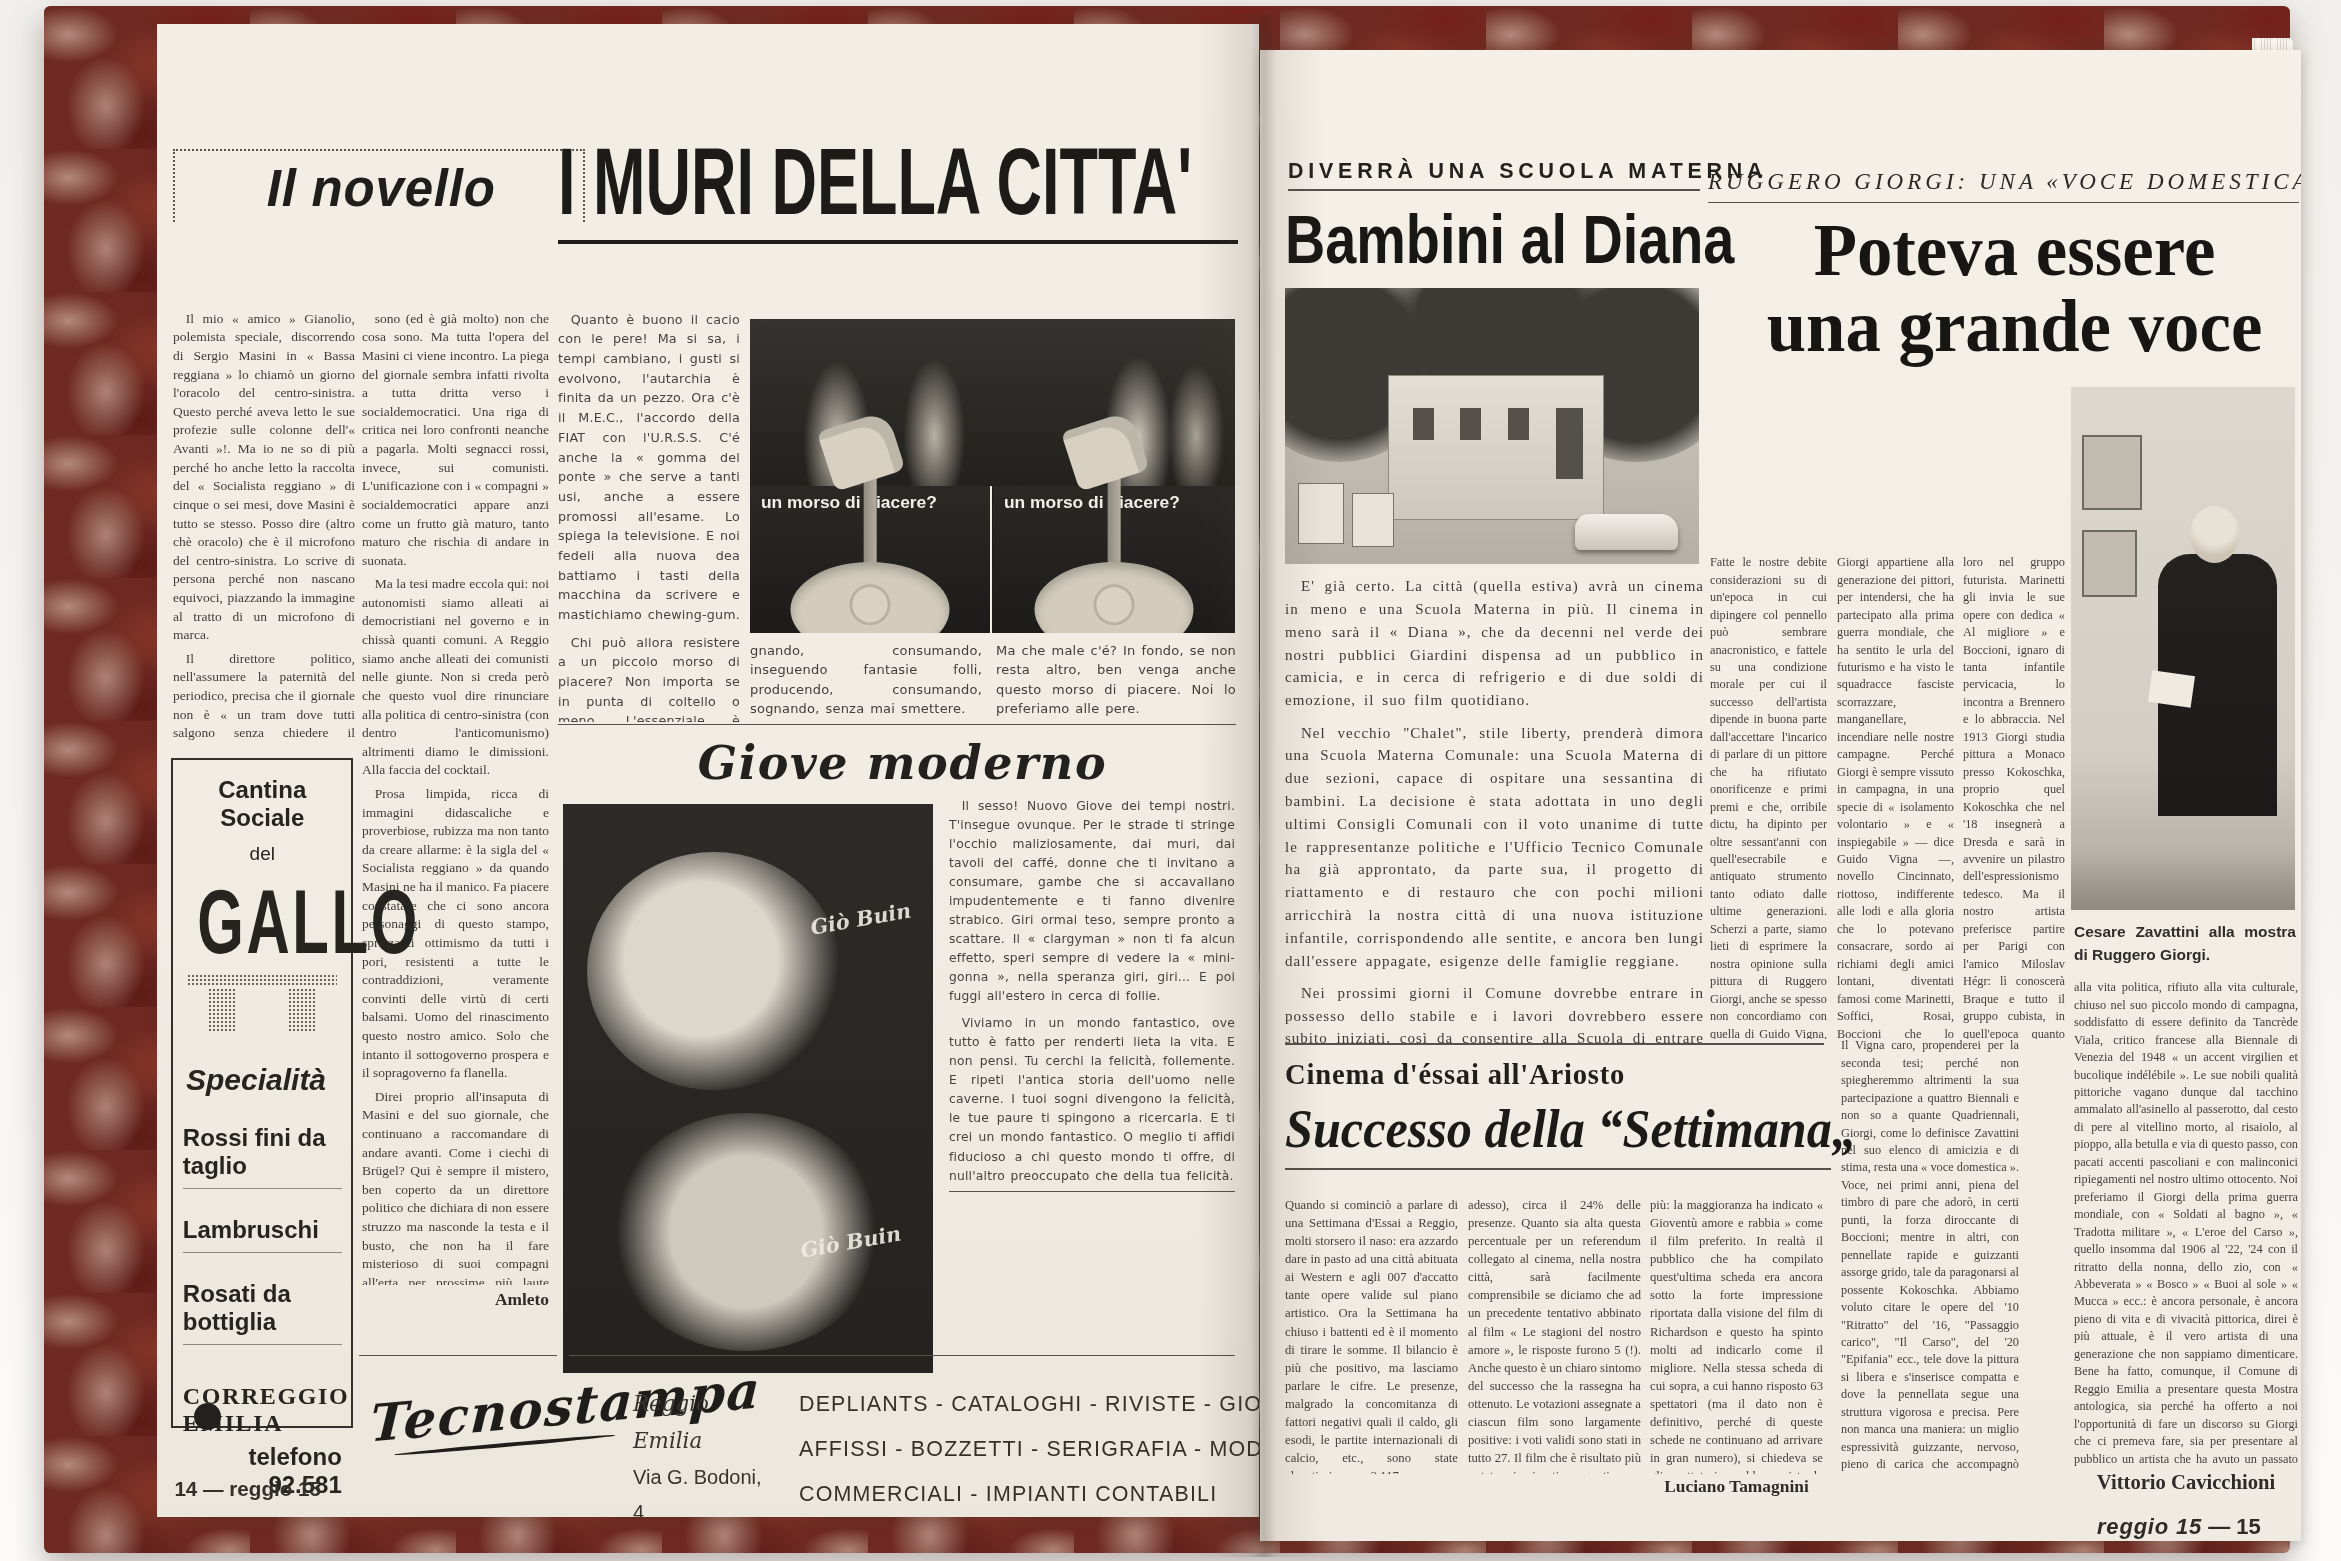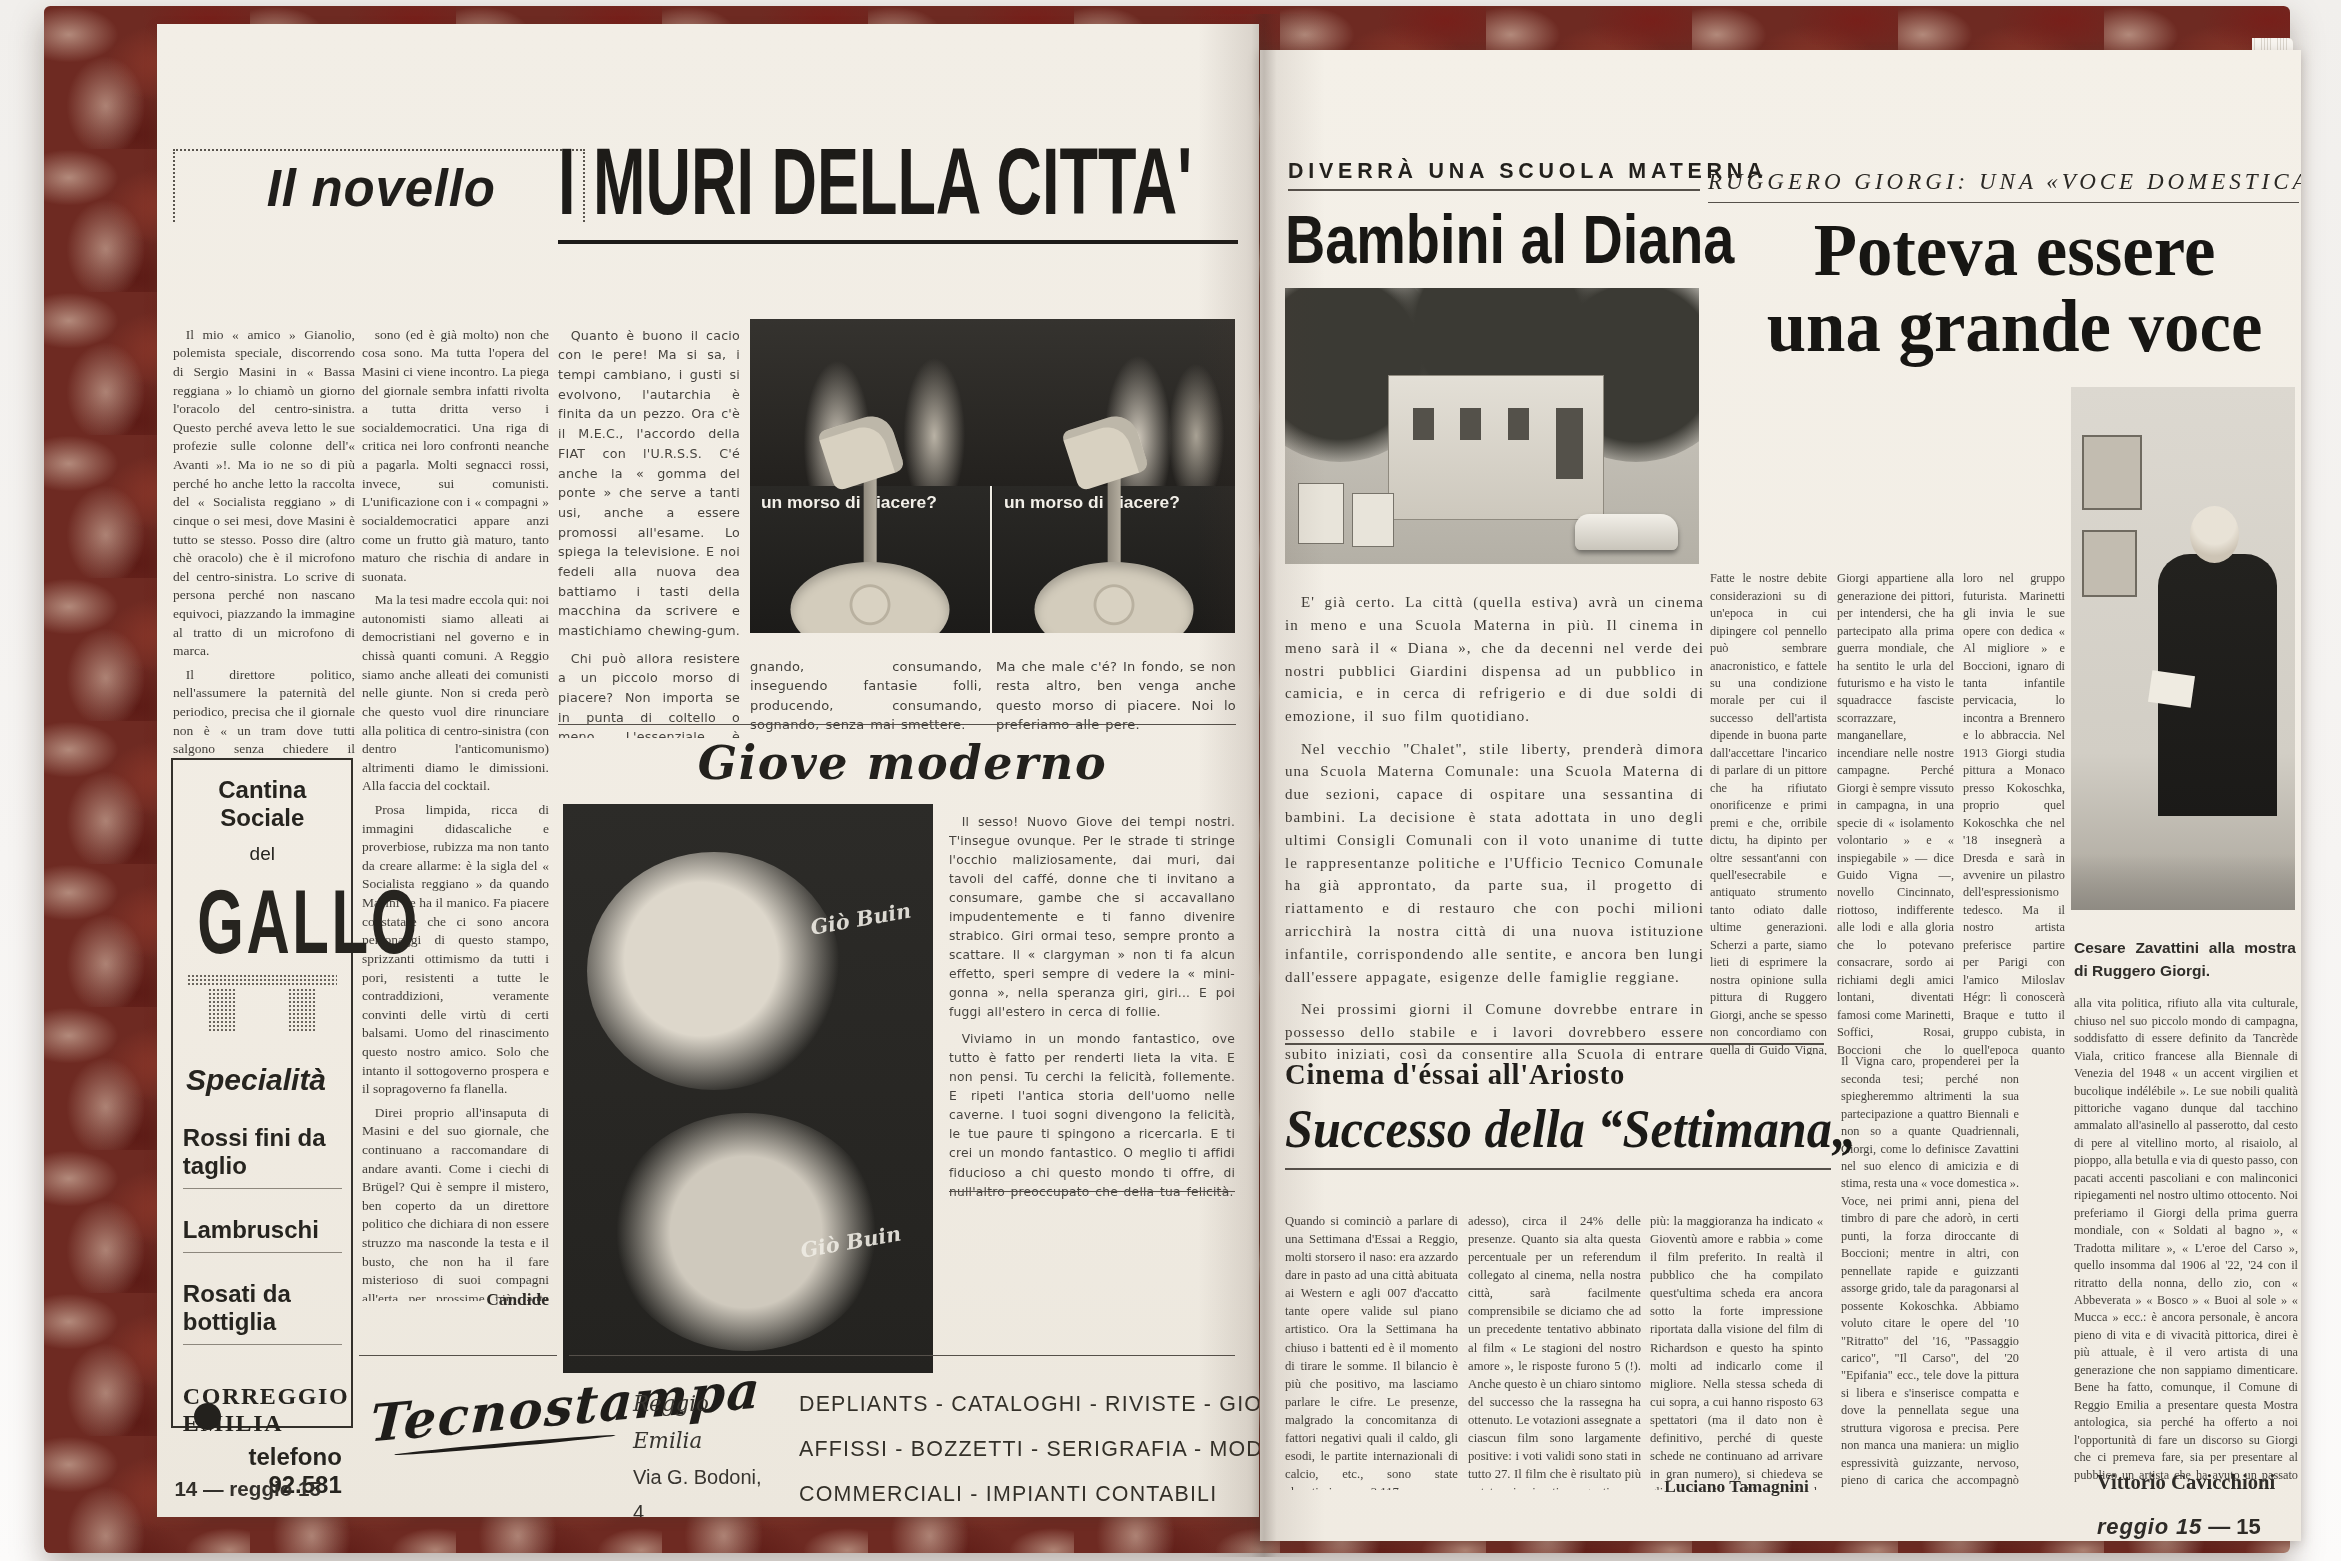--- a/index.html
+++ b/index.html
@@ -25,21 +25,21 @@
   .page-r{left:1216px;top:44px;width:1041px;height:1491px;background:linear-gradient(180deg,#f4f0e8,#f0ebe2);}
   .gutter{position:absolute;left:1154px;top:8px;width:127px;height:1543px;pointer-events:none;
         background:linear-gradient(90deg,rgba(80,60,50,0) 0%,rgba(80,60,50,.14) 42%,rgba(60,45,38,.28) 52%,rgba(80,60,50,.10) 62%,rgba(80,60,50,0) 100%);}
   .abs{position:absolute;}
   
   .serifbody{font-family:"Liberation Serif",serif;font-size:13.5px;line-height:1.38;text-align:justify;color:#403d38;}
   .serifbody p{margin:0 0 4.8px 0;text-indent:12.7px;}
   .sansbody{font-family:"DejaVu Sans",sans-serif;font-size:12.7px;line-height:1.55;text-align:justify;
             letter-spacing:0.2px;word-spacing:1.6px;color:#46433e;}
   .sansbody p{margin:0 0 8px 0;text-indent:12.7px;}
-  .colclip{overflow:hidden;margin-top:16px;}
+  .colclip{overflow:hidden;}
   .thinrule{background:#55504a;height:1.6px;}
   
   .pangloss-box{border-top:2.4px dotted #5a554e;border-left:2.4px dotted #5a554e;border-right:2.4px dotted #5a554e;
                 padding:12.7px 6.3px 8px 6.3px;}
   .pangloss-t1{font-family:"Liberation Sans",sans-serif;font-weight:900;font-style:italic;font-size:51px;
                line-height:1;letter-spacing:0.8px;color:#201e1b;text-align:center;padding-left:4.8px;}
   .pangloss-t2{font-family:"Liberation Sans",sans-serif;font-weight:900;font-style:italic;font-size:48px;
                line-height:1;color:#201e1b;text-align:right;padding:11px 11px 0 0;}
   .sig{font-family:"Liberation Serif",serif;font-weight:700;font-size:17.4px;text-align:right;padding-right:16px;color:#2e2c28;}
   .gallo{border:2.4px solid #33302b;padding:16px 9.5px;text-align:center;color:#26241f;}
@@ -139,21 +139,21 @@
         <p>Il mio « amico » Gianolio, polemista speciale, discorrendo di Sergio Masini in « Bassa reggiana » lo chiamò un giorno l'oracolo del centro-sinistra. Questo perché aveva letto le sue profezie sulle colonne dell'« Avanti »!. Ma io ne so di più perché ho anche letto la raccolta del « Socialista reggiano » di cinque o sei mesi, dove Masini è tutto se stesso. Posso dire (altro chè oracolo) che è il microfono del centro-sinistra. Lo scrive di persona perché non nascano equivoci, piazzando la immagine al tratto di un microfono di marca.</p>
         <p>Il direttore politico, nell'assumere la paternità del periodico, precisa che il giornale non è « un tram dove tutti salgono senza chiedere il biglietto » (così prendono anche la multa) e nemmeno « un cocktail » dove tutti aggiungono un liquore » (e si sbronzano che è una vergogna). Il foglio serve invece per dimostrare che gli autonomisti non sono nè comunisti nè socialdemocratici. Sono se stessi (che qualcuno l'avesse posto in dubbio?). A questo punto il microfono fa contatto perché non si riesce a capire un'acca. Si sa che cosa gli autonomisti non</p>
       </div>
       <div class="abs serifbody colclip" style="left:205px;top:286px;width:187px;height:975px;">
         <p>sono (ed è già molto) non che cosa sono. Ma tutta l'opera del Masini ci viene incontro. La piega del giornale sembra infatti rivolta a tutta dritta verso i socialdemocratici. Una riga di critica nei loro confronti neanche a pagarla. Molti segnacci rossi, invece, sui comunisti. L'unificazione con i « compagni » socialdemocratici appare anzi come un frutto già maturo, tanto maturo che rischia di andare in suonata.</p>
         <p>Ma la tesi madre eccola qui: noi autonomisti siamo alleati ai democristiani nel governo e in chissà quanti comuni. A Reggio siamo anche alleati dei comunisti nelle giunte. Non si creda però che questo vuol dire rinunciare alla politica di centro-sinistra (con dentro l'anticomunismo) altrimenti diamo le dimissioni. Alla faccia del cocktail.</p>
         <p>Prosa limpida, ricca di immagini didascaliche e proverbiose, rubizza ma non tanto da creare allarme: è la sigla del « Socialista reggiano » da quando Masini ne ha il manico. Fa piacere constatare che ci sono ancora personaggi di questo stampo, sprizzanti ottimismo da tutti i pori, resistenti a tutte le contraddizioni, veramente convinti delle virtù di certi balsami. Uomo del rinascimento questo nostro amico. Solo che intanto il sottogoverno prospera e il sopragoverno fa flanella.</p>
         <p>Direi proprio all'insaputa di Masini e del suo giornale, che continuano a raccomandare di andare avanti. Come i ciechi di Brügel? Qui è sempre il mistero, ben coperto da un direttore politico che dichiara di non essere struzzo ma nasconde la testa e il busto, che non ha il fare misterioso di suoi compagni all'erta per prossime più laute poltrone  che sarebbe pronto a disdegnare tutte le migliori poltrone del mondo ma lascia che i suoi se ne stiano comodi in atteggiamento ministeriale, perdendo ogni giorno un pezzo di quello che fu il loro spirito rivoluzionario.</p>
 
       </div>
-      <div class="abs sig" style="left:205px;top:1265px;width:187px;">Candide</div>
+      <div class="abs sig" style="left:205px;top:1265px;width:187px;">Amleto</div>
 
       <div class="abs gallo" style="left:14.3px;top:734px;width:159px;height:634px;">
         <div class="gallo-l1">Cantina Sociale</div>
         <div class="gallo-l2">del</div>
         <div class="gallo-name">GALLO</div>
         <div class="dotband"></div>
         <div class="dotblocks">
           <div class="dotblock"></div>
           <div class="dotblock"></div>
         </div>

